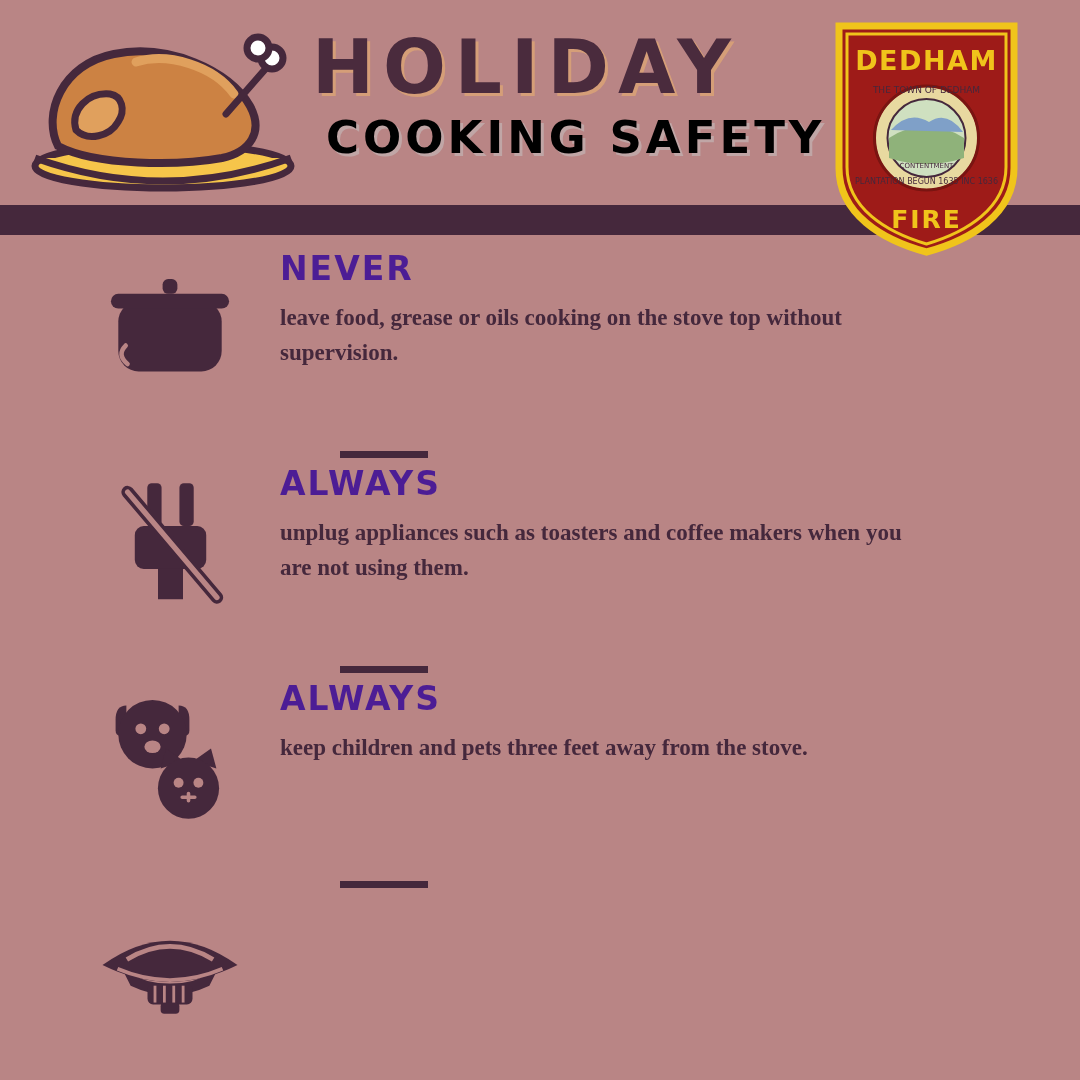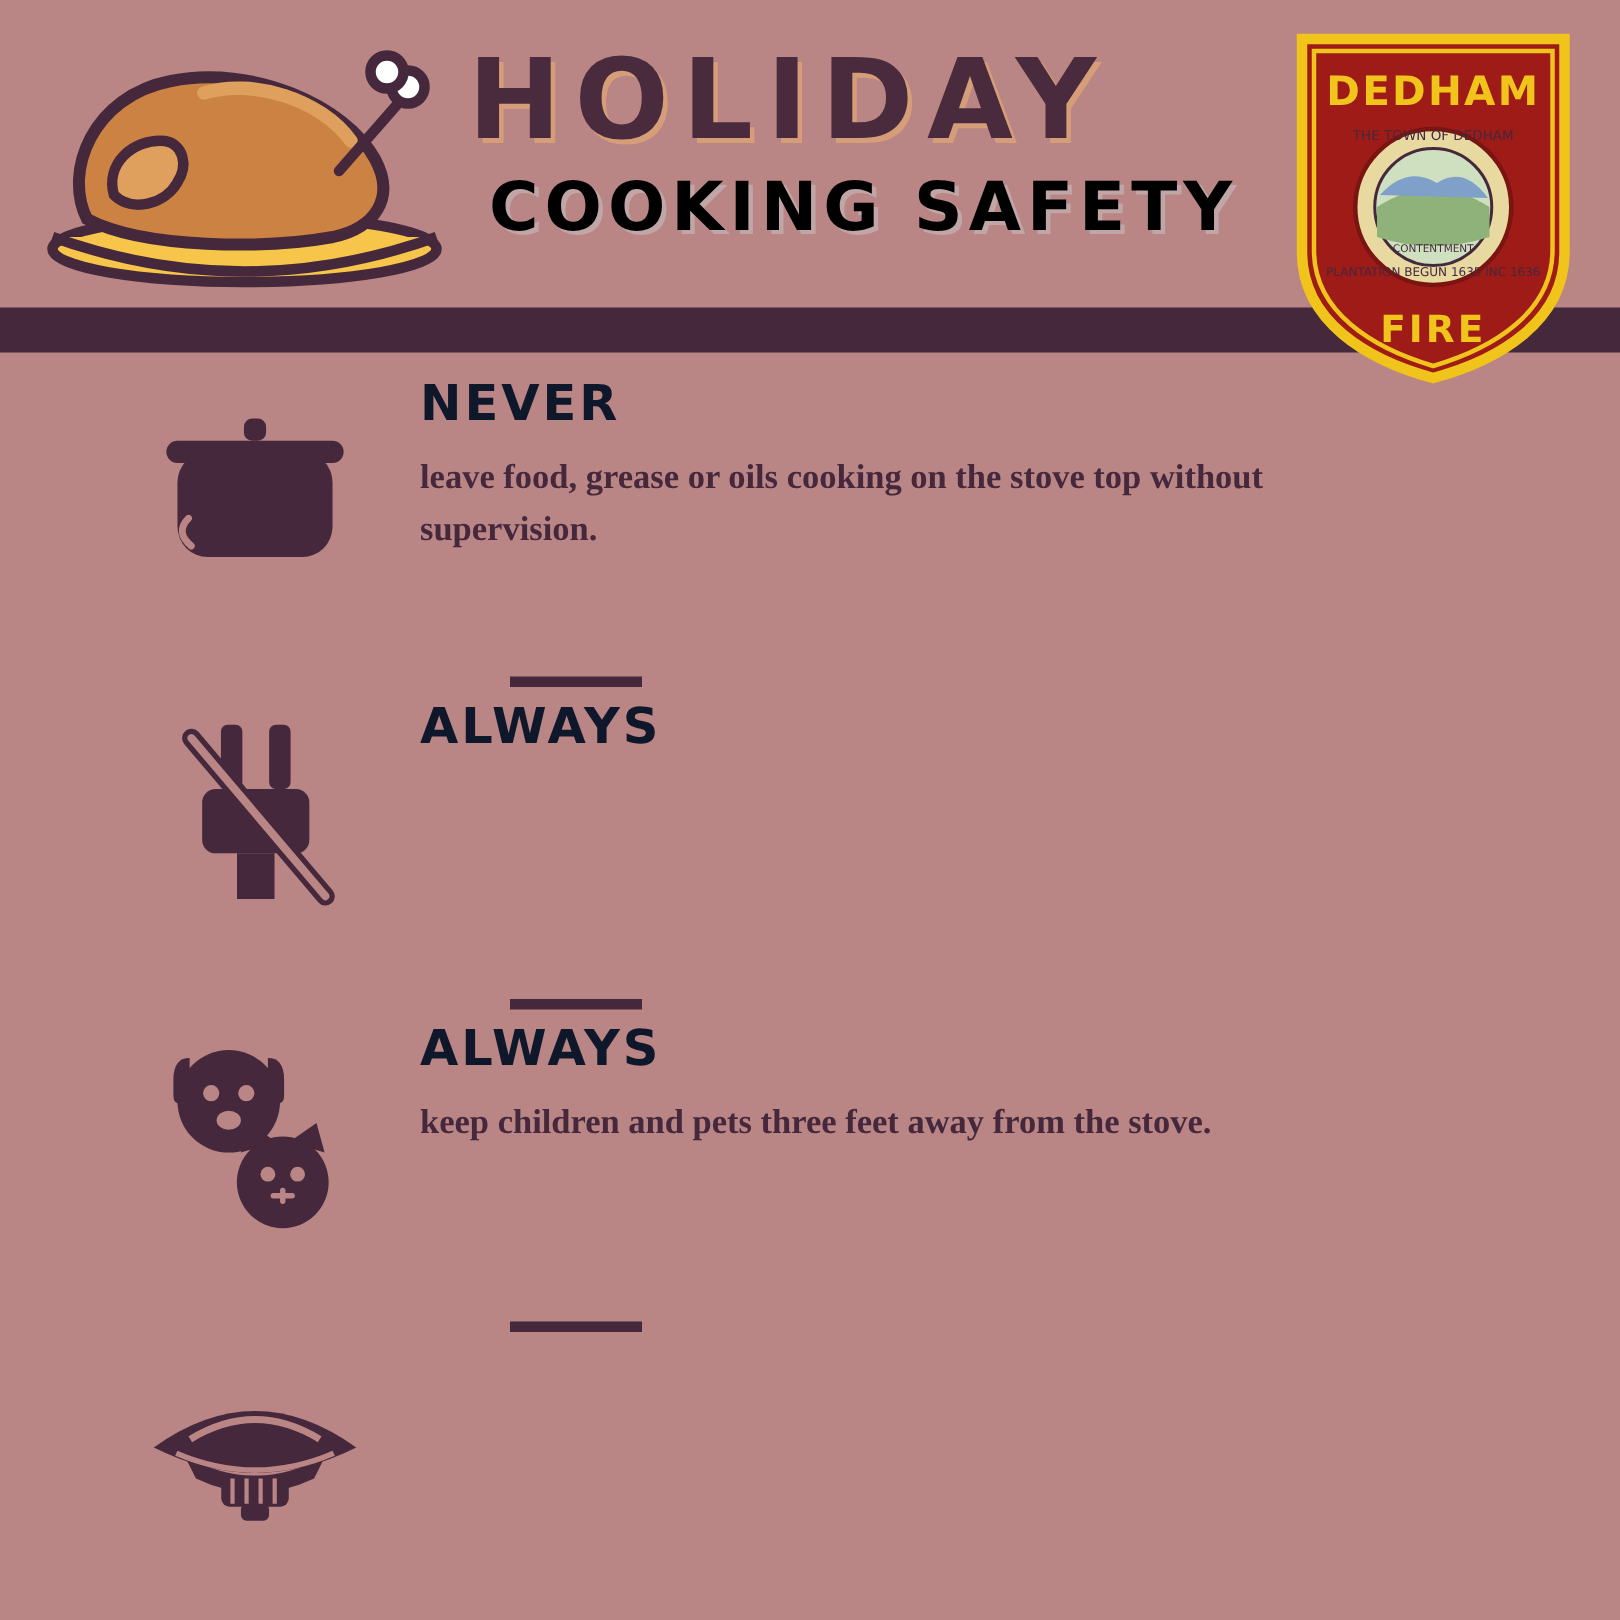--- a/index.html
+++ b/index.html
@@ -65,21 +65,21 @@
     left: 0;
     top: 205px;
     width: 1080px;
     height: 30px;
     background: #45283c;
   }
 
   
   .patch {
     position: absolute;
-    right: 27px;
+    right: 56px;
     top: 18px;
     width: 195px;
     height: 240px;
     z-index: 5;
   }
 
   
   .tips {
     position: absolute;
     left: 0;
@@ -106,21 +106,21 @@
   .tip-body {
     flex: 1;
     padding-left: 30px;
     padding-top: 14px;
   }
   .tip-head {
     font-family: "DejaVu Sans", sans-serif;
     font-weight: bold;
     font-size: 33px;
     letter-spacing: 2px;
-    color: #0f172a;
+    color: #4c1d95;
     margin: 0 0 12px 0;
   }
   .tip-text {
     font-family: Liberation Serif, serif;
     font-weight: bold;
     font-size: 23px;
     line-height: 35px;
     color: #45283c;
     margin: 0;
     max-width: 640px;
@@ -211,20 +211,21 @@
             <rect x="80" y="8" width="16" height="48" rx="5"></rect>
             <rect x="30" y="56" width="80" height="48" rx="10"></rect>
             <path d="M56 104 h28 v34 h-28 z"></path>
           </g>
           <line x1="22" y1="18" x2="122" y2="136" stroke="#45283c" stroke-width="14" stroke-linecap="round"></line>
           <line x1="22" y1="18" x2="122" y2="136" stroke="#b98585" stroke-width="6" stroke-linecap="round"></line>
         </svg>
       </div>
       <div class="tip-body">
         <div class="tip-head">ALWAYS</div>
+        <div class="tip-text">unplug appliances such as toasters and coffee makers when you are not using them.</div>
       </div>
       <div class="divider" style="bottom:-8px;"></div>
     </div>
 
     <div class="tip">
       <div class="tip-icon">
         <svg viewBox="0 0 150 150" width="135" height="135">
           <g fill="#45283c">
 
             <path d="M26 16 q-12 0 -12 16 v12 q0 6 6 6 h6 z"></path>

